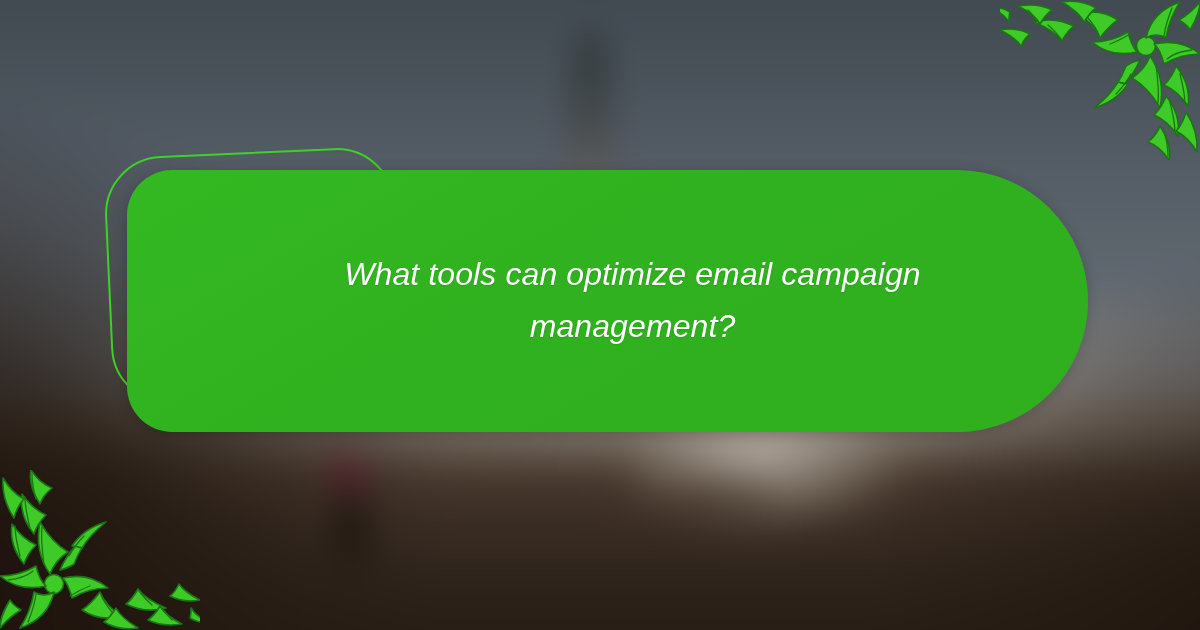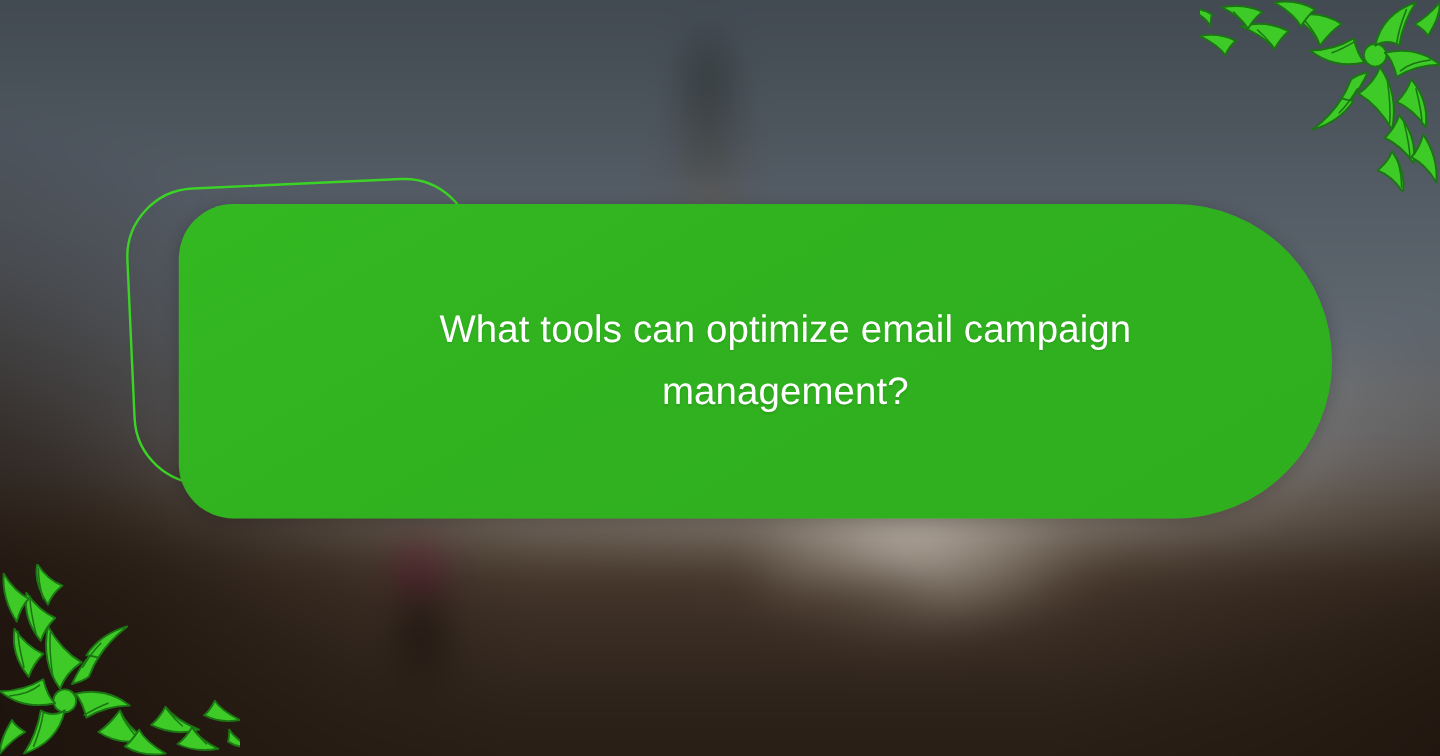--- a/index.html
+++ b/index.html
@@ -178,32 +178,33 @@
     height: 248px;
     border: 2.5px solid #3bd426;
     border-radius: 58px;
     background: transparent;
     transform: rotate(-2.6deg);
     box-sizing: border-box;
   }
 
   .card-fill {
     position: absolute;
-    left: 149px;
+    left: 127px;
     top: 170px;
     width: 961px;
     height: 262px;
     background: linear-gradient(150deg, #34b922 0%, #30b11f 45%, #2faf1e 100%);
     border-radius: 52px 150px 150px 52px;
     box-shadow: 0 3px 14px rgba(0,0,0,0.22);
     display: flex;
     align-items: center;
     justify-content: center;
     box-sizing: border-box;
     padding: 10px 60px 10px 110px;
+    font-style: italic;
   }
 
   .quote-text {
     color: #ffffff;
     font-size: 32px;
     line-height: 1.62;
     font-weight: 400;
     text-align: center;
     letter-spacing: 0.1px;
     max-width: 700px;

